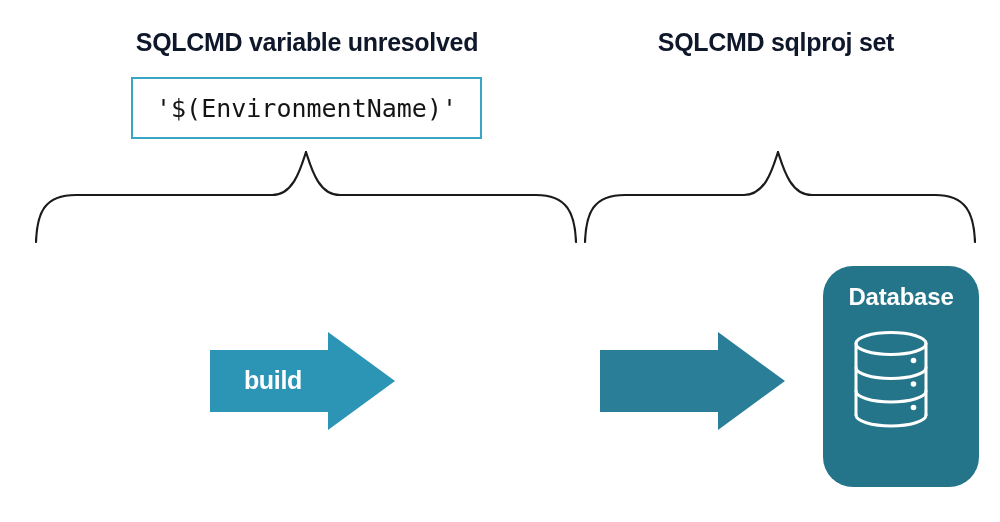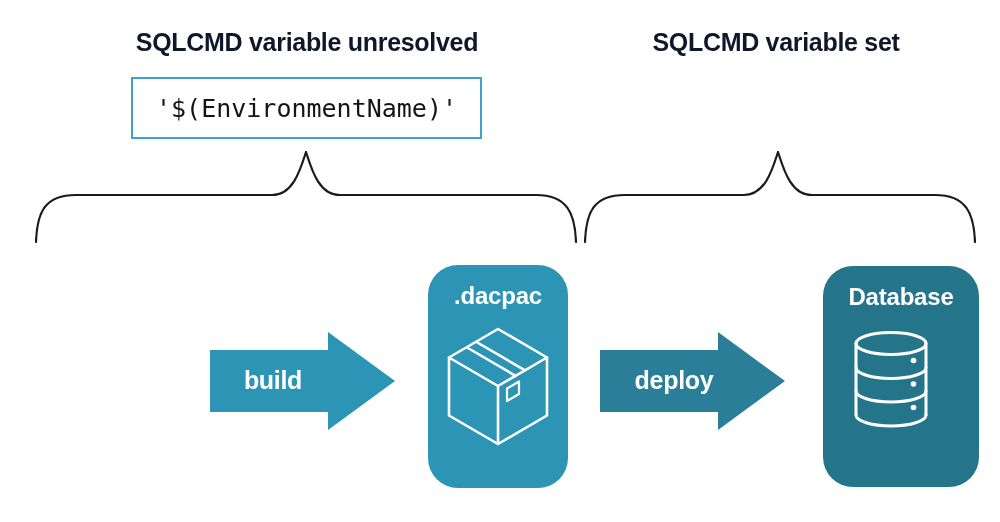--- a/index.html
+++ b/index.html
@@ -35,21 +35,21 @@
     color:#fff;font-weight:700;font-size:25px;letter-spacing:-0.3px;
   }
   .wicon{fill:none;stroke:#fff;stroke-linecap:round;stroke-linejoin:round;}
 </style>
 </head>
 <body>
 
 <div class="stage">
 
   <div class="heading" style="left:130px;top:27px;width:354px">SQLCMD variable unresolved</div>
-  <div class="heading" style="left:599px;top:27px;width:354px">SQLCMD variable set</div>
+  <div class="heading" style="left:599px;top:27px;width:354px">SQLCMD sqlproj set</div>
 
   <div class="codebox" style="left:131px;top:77px;width:351px;height:62px">
     <span>'$(EnvironmentName)'</span>
   </div>
 
   <svg class="abs" style="left:35px;top:151px" width="542" height="93" viewBox="0 0 542 93">
     <path class="brace" d="M1,91 C2,62 9,44 41,44 L237,44 C259,44 266,16 271,1
                            C276,16 283,44 305,44 L501,44 C532,44 540,62 541,91"></path>
   </svg>
   <svg class="abs" style="left:584px;top:151px" width="392" height="93" viewBox="0 0 392 93">
@@ -92,36 +92,32 @@
       <path d="M20,17.2 L8.6,17.2 A3.2,3.2 0 0 0 8.6,23.6 L17.2,23.6 A3.4,3.4 0 0 0 20.6,20.2 L20.6,17.2"></path>
       <path d="M12,8.6 L16.8,8.6 M12,11.6 L16.8,11.6 M12,14.6 L16.8,14.6"></path>
     </g>
   </svg>
 
   <svg class="abs" style="left:210px;top:332px" width="186" height="99" viewBox="0 0 186 99">
     <polygon points="0,18 118,18 118,0 185,49 118,98 118,80 0,80" fill="#2C95B5"></polygon>
   </svg>
   <div class="arrow-label" style="left:212px;top:348px;width:122px;height:64px">build</div>
 
-  <div class="node node-dacpac" style="left:428px;top:265px;width:140px;height:223px">
-    <div class="node-label">.dacpac</div>
-  </div>
   <svg class="abs" style="left:446px;top:326px" width="104" height="120" viewBox="0 0 104 120">
     <g class="wicon" stroke-width="2.6">
       <path d="M52,3 L101,31.5 L101,89.5 L52,118 L3,89.5 L3,31.5 Z"></path>
       <path d="M3,31.5 L52,60 L101,31.5 M52,60 L52,118"></path>
       <path d="M21,21.5 L69.5,49.8 M30.5,16 L79,44.3"></path>
       <path d="M61,62.5 L73,55.5 L73,68 L61,75 Z" stroke-width="2.2"></path>
     </g>
   </svg>
 
   <svg class="abs" style="left:600px;top:332px" width="186" height="99" viewBox="0 0 186 99">
     <polygon points="0,18 118,18 118,0 185,49 118,98 118,80 0,80" fill="#2B7E97"></polygon>
   </svg>
-  <div class="arrow-label" style="left:600px;top:348px;width:148px;height:64px">deploy</div>
 
   <div class="node node-database" style="left:823px;top:266px;width:156px;height:221px">
     <div class="node-label">Database</div>
   </div>
   <svg class="abs" style="left:851px;top:330px" width="80" height="100" viewBox="0 0 80 100">
     <g class="wicon" stroke-width="3">
       <ellipse cx="40" cy="13.5" rx="35" ry="11"></ellipse>
       <path d="M5,13.5 L5,85 M75,13.5 L75,85"></path>
       <path d="M5,85 A35,11 0 0 0 75,85"></path>
       <path d="M5,37.5 A35,11 0 0 0 75,37.5"></path>

